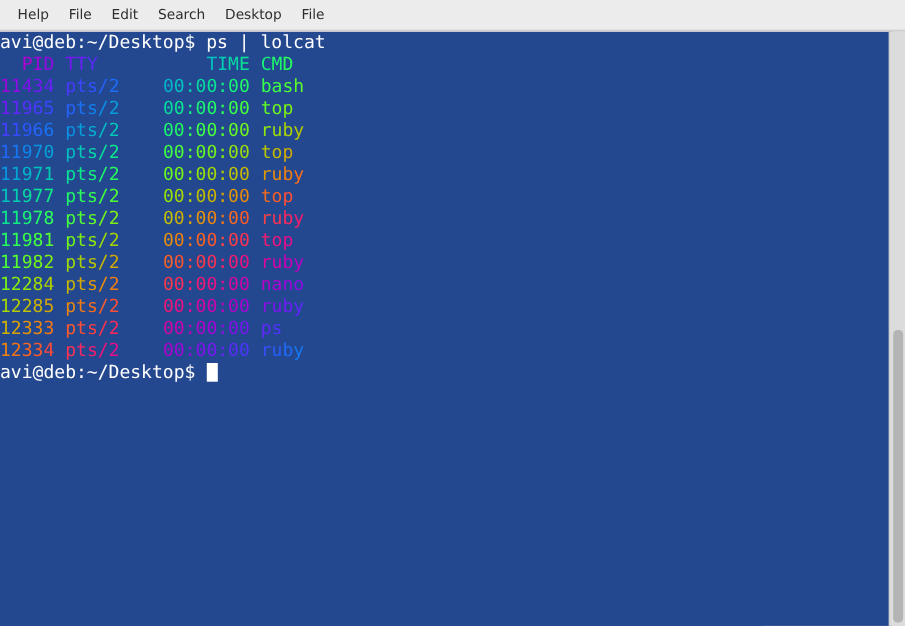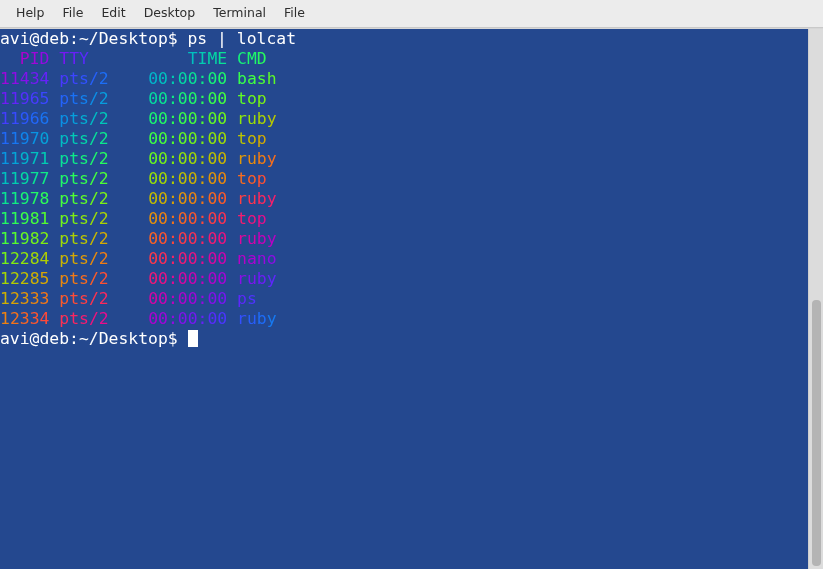--- a/index.html
+++ b/index.html
@@ -102,22 +102,22 @@
 </style>
 </head>
 <body>
 
 <div id="app">
 
   <div id="menubar">
       <div class="menu-item">Help</div>
       <div class="menu-item">File</div>
       <div class="menu-item">Edit</div>
+      <div class="menu-item">Search</div>
       <div class="menu-item">Desktop</div>
-      <div class="menu-item">Terminal</div>
       <div class="menu-item">File</div>
     </div>
 
   <div id="terminal-wrap">
     <div id="terminal">
       <div id="screen"><div class="trow"><span class="tchar" style="color: rgb(255, 255, 255);">avi@deb:~/Desktop$ ps | lolcat</span></div><div class="trow"><span class="tchar"> </span><span class="tchar"> </span><span class="tchar" style="color: rgb(175, 2, 206);">P</span><span class="tchar" style="color: rgb(161, 5, 217);">I</span><span class="tchar" style="color: rgb(147, 10, 227);">D</span><span class="tchar"> </span><span class="tchar" style="color: rgb(118, 23, 243);">T</span><span class="tchar" style="color: rgb(104, 32, 248);">T</span><span class="tchar" style="color: rgb(89, 42, 252);">Y</span><span class="tchar"> </span><span class="tchar"> </span><span class="tchar"> </span><span class="tchar"> </span><span class="tchar"> </span><span class="tchar"> </span><span class="tchar"> </span><span class="tchar"> </span><span class="tchar"> </span><span class="tchar"> </span><span class="tchar" style="color: rgb(1, 192, 191);">T</span><span class="tchar" style="color: rgb(2, 204, 178);">I</span><span class="tchar" style="color: rgb(4, 215, 164);">M</span><span class="tchar" style="color: rgb(9, 225, 150);">E</span><span class="tchar"> </span><span class="tchar" style="color: rgb(22, 241, 121);">C</span><span class="tchar" style="color: rgb(30, 247, 107);">M</span><span class="tchar" style="color: rgb(40, 251, 92);">D</span></div><div class="trow"><span class="tchar" style="color: rgb(159, 6, 219);">1</span><span class="tchar" style="color: rgb(144, 11, 229);">1</span><span class="tchar" style="color: rgb(130, 17, 237);">4</span><span class="tchar" style="color: rgb(115, 25, 244);">3</span><span class="tchar" style="color: rgb(101, 34, 249);">4</span><span class="tchar"> </span><span class="tchar" style="color: rgb(73, 56, 255);">p</span><span class="tchar" style="color: rgb(60, 69, 255);">t</span><span class="tchar" style="color: rgb(48, 82, 254);">s</span><span class="tchar" style="color: rgb(38, 96, 250);">/</span><span class="tchar" style="color: rgb(28, 110, 246);">2</span><span class="tchar"> </span><span class="tchar"> </span><span class="tchar"> </span><span class="tchar"> </span><span class="tchar" style="color: rgb(2, 181, 201);">0</span><span class="tchar" style="color: rgb(1, 194, 189);">0</span><span class="tchar" style="color: rgb(2, 206, 175);">:</span><span class="tchar" style="color: rgb(5, 217, 162);">0</span><span class="tchar" style="color: rgb(10, 227, 147);">0</span><span class="tchar" style="color: rgb(16, 235, 133);">:</span><span class="tchar" style="color: rgb(23, 243, 118);">0</span><span class="tchar" style="color: rgb(32, 248, 104);">0</span><span class="tchar"> </span><span class="tchar" style="color: rgb(54, 254, 76);">b</span><span class="tchar" style="color: rgb(66, 255, 63);">a</span><span class="tchar" style="color: rgb(79, 254, 51);">s</span><span class="tchar" style="color: rgb(93, 251, 40);">h</span></div><div class="trow"><span class="tchar" style="color: rgb(112, 27, 245);">1</span><span class="tchar" style="color: rgb(98, 36, 250);">1</span><span class="tchar" style="color: rgb(84, 47, 253);">9</span><span class="tchar" style="color: rgb(71, 59, 255);">6</span><span class="tchar" style="color: rgb(58, 71, 255);">5</span><span class="tchar"> </span><span class="tchar" style="color: rgb(36, 99, 250);">p</span><span class="tchar" style="color: rgb(26, 113, 245);">t</span><span class="tchar" style="color: rgb(18, 128, 238);">s</span><span class="tchar" style="color: rgb(12, 142, 230);">/</span><span class="tchar" style="color: rgb(7, 157, 221);">2</span><span class="tchar"> </span><span class="tchar"> </span><span class="tchar"> </span><span class="tchar"> </span><span class="tchar" style="color: rgb(6, 219, 159);">0</span><span class="tchar" style="color: rgb(11, 229, 144);">0</span><span class="tchar" style="color: rgb(17, 237, 130);">:</span><span class="tchar" style="color: rgb(25, 244, 115);">0</span><span class="tchar" style="color: rgb(34, 249, 101);">0</span><span class="tchar" style="color: rgb(45, 253, 87);">:</span><span class="tchar" style="color: rgb(56, 255, 73);">0</span><span class="tchar" style="color: rgb(69, 255, 61);">0</span><span class="tchar"> </span><span class="tchar" style="color: rgb(96, 251, 38);">t</span><span class="tchar" style="color: rgb(110, 246, 28);">o</span><span class="tchar" style="color: rgb(125, 240, 20);">p</span></div><div class="trow"><span class="tchar" style="color: rgb(68, 61, 255);">1</span><span class="tchar" style="color: rgb(56, 74, 255);">1</span><span class="tchar" style="color: rgb(44, 87, 252);">9</span><span class="tchar" style="color: rgb(34, 102, 249);">6</span><span class="tchar" style="color: rgb(25, 116, 244);">6</span><span class="tchar"> </span><span class="tchar" style="color: rgb(10, 145, 228);">p</span><span class="tchar" style="color: rgb(6, 159, 219);">t</span><span class="tchar" style="color: rgb(3, 173, 208);">s</span><span class="tchar" style="color: rgb(1, 187, 196);">/</span><span class="tchar" style="color: rgb(1, 199, 183);">2</span><span class="tchar"> </span><span class="tchar"> </span><span class="tchar"> </span><span class="tchar"> </span><span class="tchar" style="color: rgb(27, 245, 112);">0</span><span class="tchar" style="color: rgb(36, 250, 98);">0</span><span class="tchar" style="color: rgb(47, 253, 84);">:</span><span class="tchar" style="color: rgb(58, 255, 71);">0</span><span class="tchar" style="color: rgb(71, 255, 58);">0</span><span class="tchar" style="color: rgb(85, 253, 46);">:</span><span class="tchar" style="color: rgb(99, 250, 36);">0</span><span class="tchar" style="color: rgb(113, 245, 26);">0</span><span class="tchar"> </span><span class="tchar" style="color: rgb(142, 230, 12);">r</span><span class="tchar" style="color: rgb(156, 221, 7);">u</span><span class="tchar" style="color: rgb(170, 210, 3);">b</span><span class="tchar" style="color: rgb(184, 199, 1);">y</span></div><div class="trow"><span class="tchar" style="color: rgb(32, 104, 248);">1</span><span class="tchar" style="color: rgb(23, 119, 242);">1</span><span class="tchar" style="color: rgb(15, 133, 235);">9</span><span class="tchar" style="color: rgb(9, 148, 227);">7</span><span class="tchar" style="color: rgb(5, 162, 217);">0</span><span class="tchar"> </span><span class="tchar" style="color: rgb(1, 189, 194);">p</span><span class="tchar" style="color: rgb(2, 202, 181);">t</span><span class="tchar" style="color: rgb(4, 213, 167);">s</span><span class="tchar" style="color: rgb(8, 223, 153);">/</span><span class="tchar" style="color: rgb(13, 232, 139);">2</span><span class="tchar"> </span><span class="tchar"> </span><span class="tchar"> </span><span class="tchar"> </span><span class="tchar" style="color: rgb(61, 255, 68);">0</span><span class="tchar" style="color: rgb(74, 255, 56);">0</span><span class="tchar" style="color: rgb(87, 253, 44);">:</span><span class="tchar" style="color: rgb(101, 249, 34);">0</span><span class="tchar" style="color: rgb(116, 244, 25);">0</span><span class="tchar" style="color: rgb(130, 237, 17);">:</span><span class="tchar" style="color: rgb(145, 229, 11);">0</span><span class="tchar" style="color: rgb(159, 219, 6);">0</span><span class="tchar"> </span><span class="tchar" style="color: rgb(187, 196, 1);">t</span><span class="tchar" style="color: rgb(199, 184, 1);">o</span><span class="tchar" style="color: rgb(211, 170, 3);">p</span></div><div class="trow"><span class="tchar" style="color: rgb(8, 151, 225);">1</span><span class="tchar" style="color: rgb(4, 165, 215);">1</span><span class="tchar" style="color: rgb(2, 179, 203);">9</span><span class="tchar" style="color: rgb(1, 192, 191);">7</span><span class="tchar" style="color: rgb(2, 204, 178);">1</span><span class="tchar"> </span><span class="tchar" style="color: rgb(9, 225, 150);">p</span><span class="tchar" style="color: rgb(14, 234, 136);">t</span><span class="tchar" style="color: rgb(22, 241, 121);">s</span><span class="tchar" style="color: rgb(30, 247, 107);">/</span><span class="tchar" style="color: rgb(40, 251, 92);">2</span><span class="tchar"> </span><span class="tchar"> </span><span class="tchar"> </span><span class="tchar"> </span><span class="tchar" style="color: rgb(104, 248, 32);">0</span><span class="tchar" style="color: rgb(119, 242, 23);">0</span><span class="tchar" style="color: rgb(133, 235, 15);">:</span><span class="tchar" style="color: rgb(148, 227, 9);">0</span><span class="tchar" style="color: rgb(162, 217, 5);">0</span><span class="tchar" style="color: rgb(176, 206, 2);">:</span><span class="tchar" style="color: rgb(189, 194, 1);">0</span><span class="tchar" style="color: rgb(201, 181, 2);">0</span><span class="tchar"> </span><span class="tchar" style="color: rgb(223, 153, 8);">r</span><span class="tchar" style="color: rgb(232, 139, 13);">u</span><span class="tchar" style="color: rgb(240, 124, 20);">b</span><span class="tchar" style="color: rgb(246, 110, 28);">y</span></div><div class="trow"><span class="tchar" style="color: rgb(1, 194, 189);">1</span><span class="tchar" style="color: rgb(2, 206, 175);">1</span><span class="tchar" style="color: rgb(5, 217, 162);">9</span><span class="tchar" style="color: rgb(10, 227, 147);">7</span><span class="tchar" style="color: rgb(16, 235, 133);">7</span><span class="tchar"> </span><span class="tchar" style="color: rgb(32, 248, 104);">p</span><span class="tchar" style="color: rgb(42, 252, 90);">t</span><span class="tchar" style="color: rgb(54, 254, 76);">s</span><span class="tchar" style="color: rgb(66, 255, 63);">/</span><span class="tchar" style="color: rgb(79, 254, 51);">2</span><span class="tchar"> </span><span class="tchar"> </span><span class="tchar"> </span><span class="tchar"> </span><span class="tchar" style="color: rgb(151, 225, 8);">0</span><span class="tchar" style="color: rgb(165, 215, 4);">0</span><span class="tchar" style="color: rgb(179, 204, 2);">:</span><span class="tchar" style="color: rgb(192, 191, 1);">0</span><span class="tchar" style="color: rgb(204, 178, 2);">0</span><span class="tchar" style="color: rgb(215, 165, 4);">:</span><span class="tchar" style="color: rgb(225, 150, 9);">0</span><span class="tchar" style="color: rgb(234, 136, 14);">0</span><span class="tchar"> </span><span class="tchar" style="color: rgb(247, 107, 30);">t</span><span class="tchar" style="color: rgb(251, 93, 40);">o</span><span class="tchar" style="color: rgb(254, 79, 51);">p</span></div><div class="trow"><span class="tchar" style="color: rgb(11, 229, 144);">1</span><span class="tchar" style="color: rgb(17, 237, 130);">1</span><span class="tchar" style="color: rgb(25, 244, 115);">9</span><span class="tchar" style="color: rgb(34, 249, 101);">7</span><span class="tchar" style="color: rgb(45, 253, 87);">8</span><span class="tchar"> </span><span class="tchar" style="color: rgb(69, 255, 61);">p</span><span class="tchar" style="color: rgb(82, 254, 49);">t</span><span class="tchar" style="color: rgb(96, 251, 38);">s</span><span class="tchar" style="color: rgb(110, 246, 28);">/</span><span class="tchar" style="color: rgb(125, 240, 20);">2</span><span class="tchar"> </span><span class="tchar"> </span><span class="tchar"> </span><span class="tchar"> </span><span class="tchar" style="color: rgb(194, 189, 1);">0</span><span class="tchar" style="color: rgb(206, 176, 2);">0</span><span class="tchar" style="color: rgb(217, 162, 5);">:</span><span class="tchar" style="color: rgb(227, 148, 10);">0</span><span class="tchar" style="color: rgb(235, 133, 16);">0</span><span class="tchar" style="color: rgb(242, 118, 23);">:</span><span class="tchar" style="color: rgb(248, 104, 32);">0</span><span class="tchar" style="color: rgb(252, 90, 42);">0</span><span class="tchar"> </span><span class="tchar" style="color: rgb(255, 63, 66);">r</span><span class="tchar" style="color: rgb(254, 51, 79);">u</span><span class="tchar" style="color: rgb(251, 40, 93);">b</span><span class="tchar" style="color: rgb(247, 30, 107);">y</span></div><div class="trow"><span class="tchar" style="color: rgb(36, 250, 98);">1</span><span class="tchar" style="color: rgb(47, 253, 84);">1</span><span class="tchar" style="color: rgb(58, 255, 71);">9</span><span class="tchar" style="color: rgb(71, 255, 58);">8</span><span class="tchar" style="color: rgb(85, 253, 46);">1</span><span class="tchar"> </span><span class="tchar" style="color: rgb(113, 245, 26);">p</span><span class="tchar" style="color: rgb(127, 238, 18);">t</span><span class="tchar" style="color: rgb(142, 230, 12);">s</span><span class="tchar" style="color: rgb(156, 221, 7);">/</span><span class="tchar" style="color: rgb(170, 210, 3);">2</span><span class="tchar"> </span><span class="tchar"> </span><span class="tchar"> </span><span class="tchar"> </span><span class="tchar" style="color: rgb(229, 145, 11);">0</span><span class="tchar" style="color: rgb(237, 130, 17);">0</span><span class="tchar" style="color: rgb(244, 115, 25);">:</span><span class="tchar" style="color: rgb(249, 101, 34);">0</span><span class="tchar" style="color: rgb(253, 87, 44);">0</span><span class="tchar" style="color: rgb(255, 73, 56);">:</span><span class="tchar" style="color: rgb(255, 61, 68);">0</span><span class="tchar" style="color: rgb(254, 49, 82);">0</span><span class="tchar"> </span><span class="tchar" style="color: rgb(246, 28, 110);">t</span><span class="tchar" style="color: rgb(240, 20, 124);">o</span><span class="tchar" style="color: rgb(232, 13, 139);">p</span></div><div class="trow"><span class="tchar" style="color: rgb(74, 255, 56);">1</span><span class="tchar" style="color: rgb(87, 253, 44);">1</span><span class="tchar" style="color: rgb(101, 249, 34);">9</span><span class="tchar" style="color: rgb(116, 244, 25);">8</span><span class="tchar" style="color: rgb(130, 237, 17);">2</span><span class="tchar"> </span><span class="tchar" style="color: rgb(159, 219, 6);">p</span><span class="tchar" style="color: rgb(173, 208, 3);">t</span><span class="tchar" style="color: rgb(187, 196, 1);">s</span><span class="tchar" style="color: rgb(199, 184, 1);">/</span><span class="tchar" style="color: rgb(211, 170, 3);">2</span><span class="tchar"> </span><span class="tchar"> </span><span class="tchar"> </span><span class="tchar"> </span><span class="tchar" style="color: rgb(250, 98, 36);">0</span><span class="tchar" style="color: rgb(253, 84, 47);">0</span><span class="tchar" style="color: rgb(255, 71, 58);">:</span><span class="tchar" style="color: rgb(255, 58, 71);">0</span><span class="tchar" style="color: rgb(253, 47, 84);">0</span><span class="tchar" style="color: rgb(250, 36, 98);">:</span><span class="tchar" style="color: rgb(245, 26, 113);">0</span><span class="tchar" style="color: rgb(238, 18, 127);">0</span><span class="tchar"> </span><span class="tchar" style="color: rgb(221, 7, 156);">r</span><span class="tchar" style="color: rgb(211, 3, 170);">u</span><span class="tchar" style="color: rgb(199, 1, 184);">b</span><span class="tchar" style="color: rgb(186, 1, 196);">y</span></div><div class="trow"><span class="tchar" style="color: rgb(119, 242, 23);">1</span><span class="tchar" style="color: rgb(133, 235, 15);">2</span><span class="tchar" style="color: rgb(148, 227, 9);">2</span><span class="tchar" style="color: rgb(162, 217, 5);">8</span><span class="tchar" style="color: rgb(176, 206, 2);">4</span><span class="tchar"> </span><span class="tchar" style="color: rgb(201, 181, 2);">p</span><span class="tchar" style="color: rgb(213, 167, 4);">t</span><span class="tchar" style="color: rgb(223, 153, 8);">s</span><span class="tchar" style="color: rgb(232, 139, 13);">/</span><span class="tchar" style="color: rgb(240, 124, 20);">2</span><span class="tchar"> </span><span class="tchar"> </span><span class="tchar"> </span><span class="tchar"> </span><span class="tchar" style="color: rgb(255, 56, 74);">0</span><span class="tchar" style="color: rgb(253, 44, 87);">0</span><span class="tchar" style="color: rgb(249, 34, 101);">:</span><span class="tchar" style="color: rgb(244, 25, 116);">0</span><span class="tchar" style="color: rgb(237, 17, 130);">0</span><span class="tchar" style="color: rgb(229, 11, 145);">:</span><span class="tchar" style="color: rgb(219, 6, 159);">0</span><span class="tchar" style="color: rgb(208, 3, 173);">0</span><span class="tchar"> </span><span class="tchar" style="color: rgb(184, 1, 199);">n</span><span class="tchar" style="color: rgb(170, 3, 211);">a</span><span class="tchar" style="color: rgb(156, 7, 221);">n</span><span class="tchar" style="color: rgb(142, 12, 230);">o</span></div><div class="trow"><span class="tchar" style="color: rgb(165, 215, 4);">1</span><span class="tchar" style="color: rgb(179, 204, 2);">2</span><span class="tchar" style="color: rgb(192, 191, 1);">2</span><span class="tchar" style="color: rgb(204, 178, 2);">8</span><span class="tchar" style="color: rgb(215, 165, 4);">5</span><span class="tchar"> </span><span class="tchar" style="color: rgb(234, 136, 14);">p</span><span class="tchar" style="color: rgb(241, 121, 22);">t</span><span class="tchar" style="color: rgb(247, 107, 30);">s</span><span class="tchar" style="color: rgb(251, 93, 40);">/</span><span class="tchar" style="color: rgb(254, 79, 51);">2</span><span class="tchar"> </span><span class="tchar"> </span><span class="tchar"> </span><span class="tchar"> </span><span class="tchar" style="color: rgb(242, 23, 119);">0</span><span class="tchar" style="color: rgb(235, 16, 133);">0</span><span class="tchar" style="color: rgb(227, 10, 148);">:</span><span class="tchar" style="color: rgb(217, 5, 162);">0</span><span class="tchar" style="color: rgb(206, 2, 176);">0</span><span class="tchar" style="color: rgb(194, 1, 189);">:</span><span class="tchar" style="color: rgb(181, 2, 201);">0</span><span class="tchar" style="color: rgb(168, 4, 213);">0</span><span class="tchar"> </span><span class="tchar" style="color: rgb(139, 13, 232);">r</span><span class="tchar" style="color: rgb(124, 20, 240);">u</span><span class="tchar" style="color: rgb(110, 28, 246);">b</span><span class="tchar" style="color: rgb(96, 38, 251);">y</span></div><div class="trow"><span class="tchar" style="color: rgb(206, 176, 2);">1</span><span class="tchar" style="color: rgb(217, 162, 5);">2</span><span class="tchar" style="color: rgb(227, 148, 10);">3</span><span class="tchar" style="color: rgb(235, 133, 16);">3</span><span class="tchar" style="color: rgb(242, 118, 23);">3</span><span class="tchar"> </span><span class="tchar" style="color: rgb(252, 90, 42);">p</span><span class="tchar" style="color: rgb(254, 76, 54);">t</span><span class="tchar" style="color: rgb(255, 63, 66);">s</span><span class="tchar" style="color: rgb(254, 51, 79);">/</span><span class="tchar" style="color: rgb(251, 40, 93);">2</span><span class="tchar"> </span><span class="tchar"> </span><span class="tchar"> </span><span class="tchar"> </span><span class="tchar" style="color: rgb(215, 4, 165);">0</span><span class="tchar" style="color: rgb(204, 2, 178);">0</span><span class="tchar" style="color: rgb(192, 1, 191);">:</span><span class="tchar" style="color: rgb(178, 2, 204);">0</span><span class="tchar" style="color: rgb(165, 4, 215);">0</span><span class="tchar" style="color: rgb(151, 8, 225);">:</span><span class="tchar" style="color: rgb(136, 14, 234);">0</span><span class="tchar" style="color: rgb(121, 21, 241);">0</span><span class="tchar"> </span><span class="tchar" style="color: rgb(93, 40, 251);">p</span><span class="tchar" style="color: rgb(79, 51, 254);">s</span></div><div class="trow"><span class="tchar" style="color: rgb(237, 130, 17);">1</span><span class="tchar" style="color: rgb(244, 115, 25);">2</span><span class="tchar" style="color: rgb(249, 101, 34);">3</span><span class="tchar" style="color: rgb(253, 87, 44);">3</span><span class="tchar" style="color: rgb(255, 73, 56);">4</span><span class="tchar"> </span><span class="tchar" style="color: rgb(254, 49, 82);">p</span><span class="tchar" style="color: rgb(251, 38, 96);">t</span><span class="tchar" style="color: rgb(246, 28, 110);">s</span><span class="tchar" style="color: rgb(240, 20, 124);">/</span><span class="tchar" style="color: rgb(232, 13, 139);">2</span><span class="tchar"> </span><span class="tchar"> </span><span class="tchar"> </span><span class="tchar"> </span><span class="tchar" style="color: rgb(176, 2, 206);">0</span><span class="tchar" style="color: rgb(162, 5, 217);">0</span><span class="tchar" style="color: rgb(148, 9, 227);">:</span><span class="tchar" style="color: rgb(133, 16, 235);">0</span><span class="tchar" style="color: rgb(119, 23, 242);">0</span><span class="tchar" style="color: rgb(104, 32, 248);">:</span><span class="tchar" style="color: rgb(90, 42, 252);">0</span><span class="tchar" style="color: rgb(76, 53, 254);">0</span><span class="tchar"> </span><span class="tchar" style="color: rgb(51, 79, 254);">r</span><span class="tchar" style="color: rgb(40, 93, 251);">u</span><span class="tchar" style="color: rgb(30, 107, 247);">b</span><span class="tchar" style="color: rgb(22, 121, 241);">y</span></div><div class="trow"><span class="tchar" style="color: rgb(255, 255, 255);">avi@deb:~/Desktop$ </span><span class="cursor"></span></div></div>
     </div>
     <div id="scrollbar" style="background: rgb(220, 220, 220);">
       <div id="scroll-thumb" style="top: 271px; height: 266px; background: rgb(180, 180, 180);"></div>
     </div>

